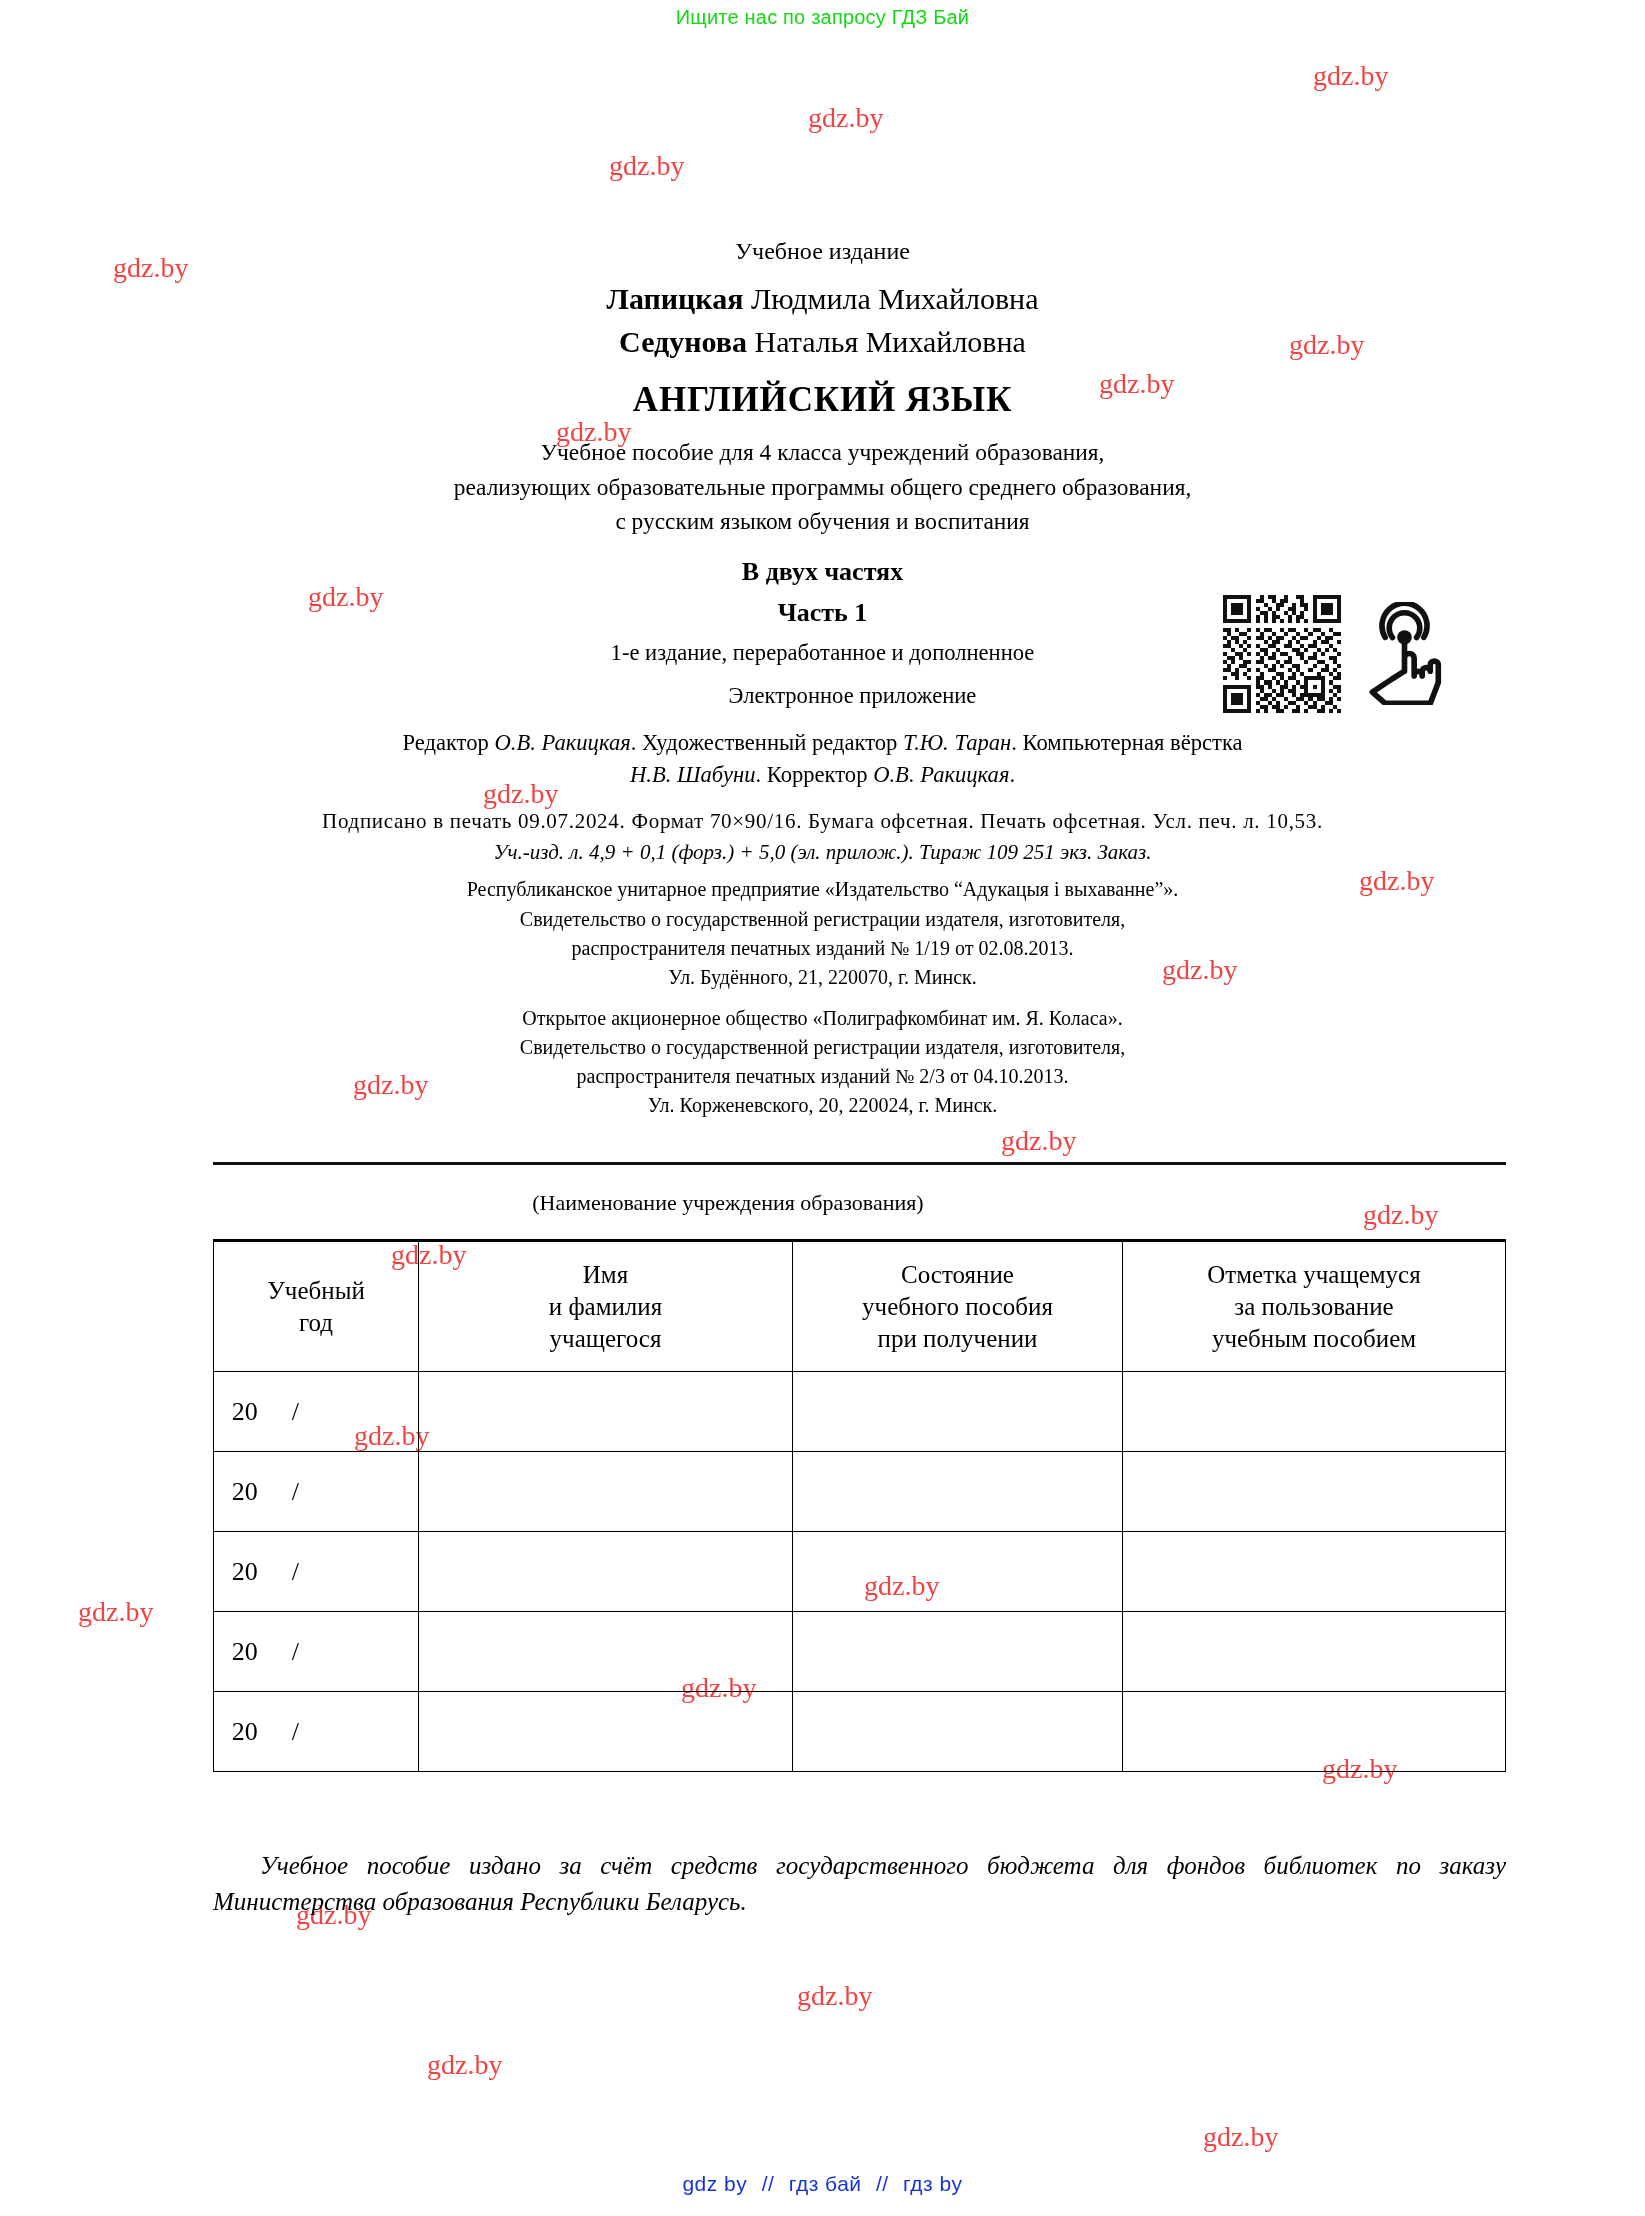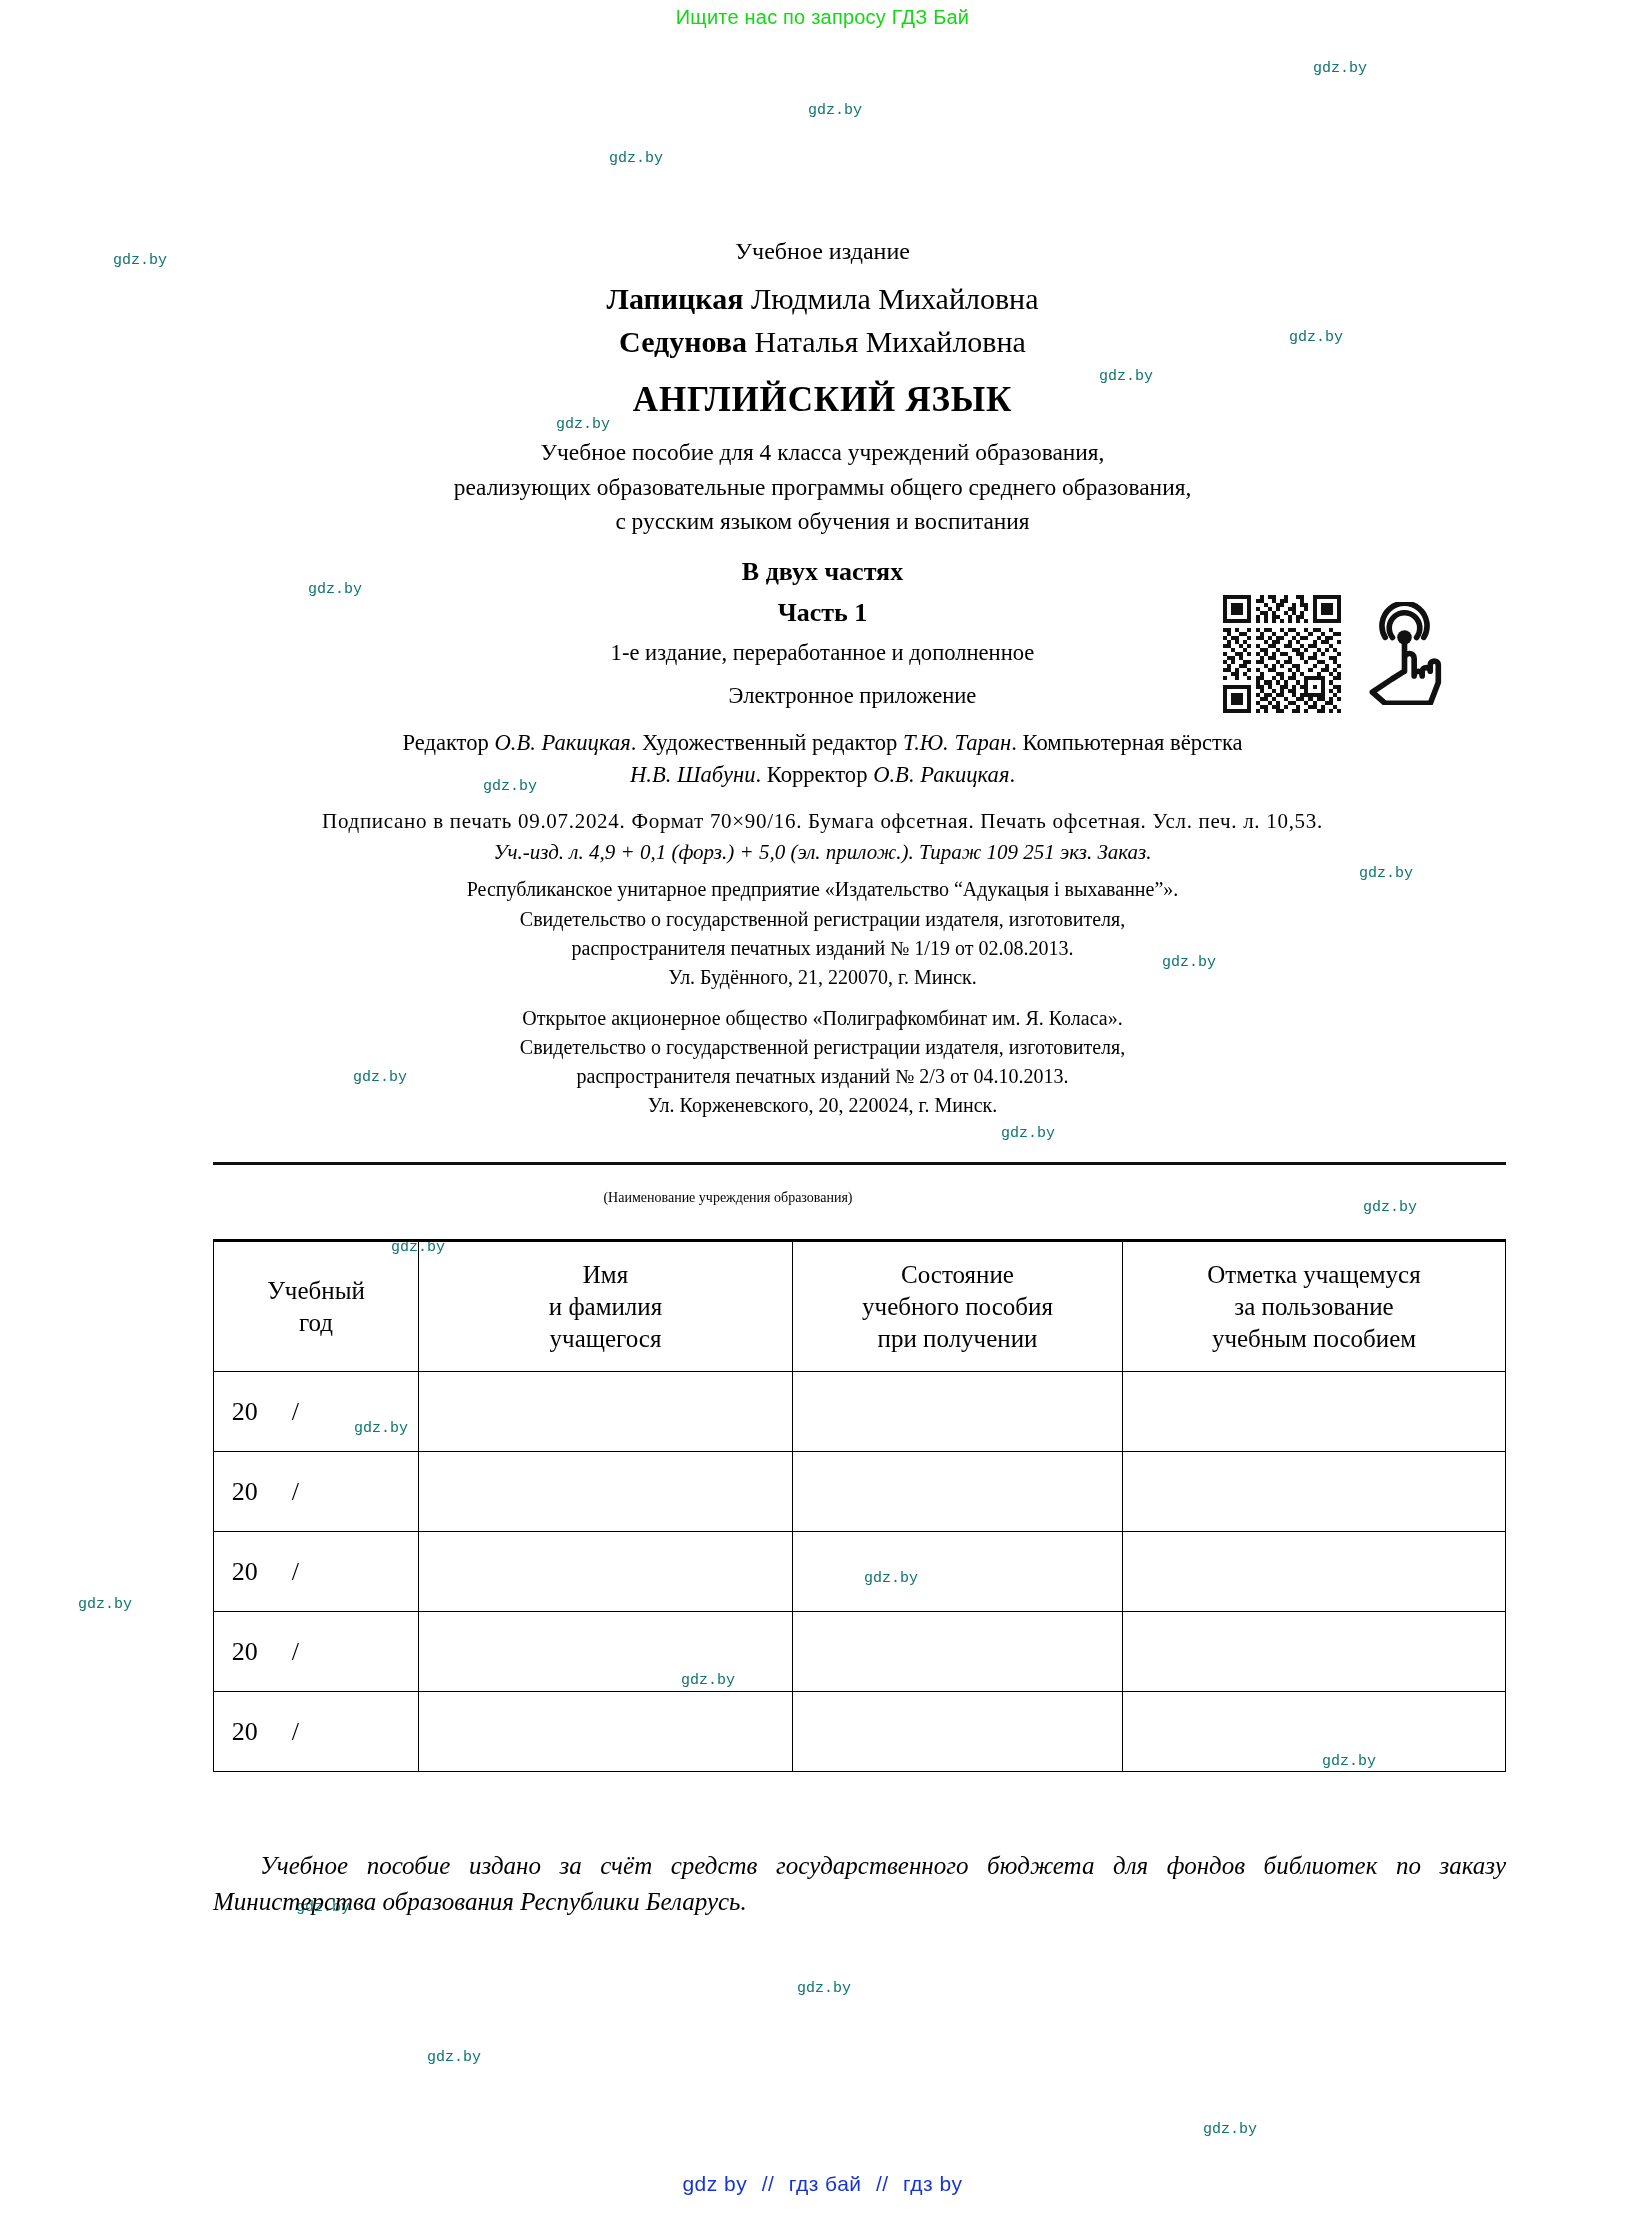--- a/index.html
+++ b/index.html
@@ -26,23 +26,23 @@
     text-align: center;
     font-family: "Liberation Sans", "DejaVu Sans", sans-serif;
     font-size: 20px;
     color: #14d814;
     letter-spacing: 0.2px;
   }
 
   
   .wm {
     position: absolute;
-    font-family: Liberation Mono, monospace;
-    font-size: 15px;
-    color: #0f766e;
+    font-family: Liberation Serif, serif;
+    font-size: 28px;
+    color: #ef4444;
     white-space: nowrap;
     pointer-events: none;
   }
 
   
   .colophon {
     position: absolute;
     left: 0;
     width: 1645px;
     text-align: center;
@@ -85,21 +85,21 @@
     width: 1293px;
     height: 3.2px;
     background: #111111;
   }
   .inst-caption {
     position: absolute;
     left: 0;
     top: 1190px;
     width: 1456px;
     text-align: center;
-    font-size: 14px;
+    font-size: 22px;
   }
 
   
   .reg-table {
     position: absolute;
     left: 213px;
     top: 1239px;
     width: 1293px;
     border-collapse: collapse;
     table-layout: fixed;

